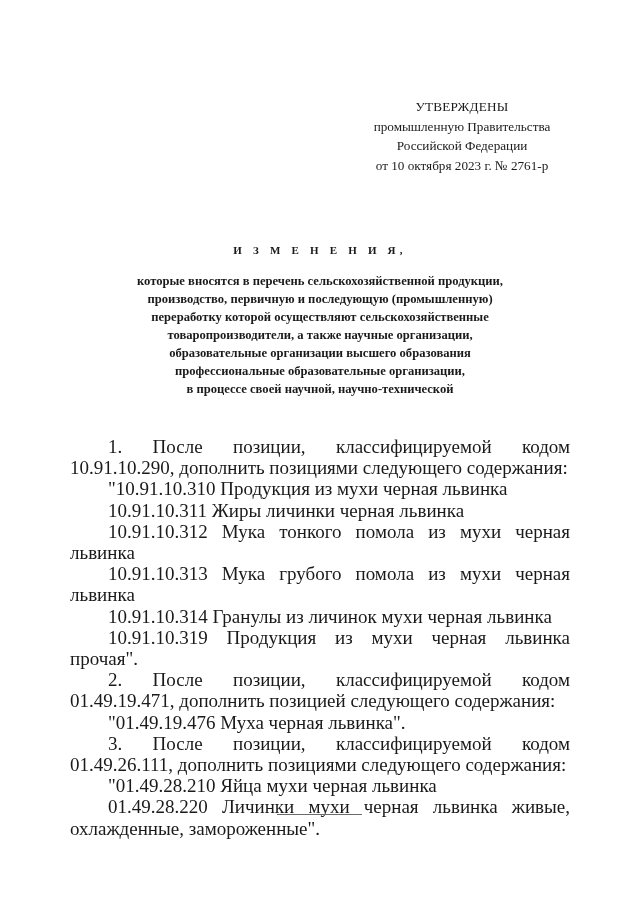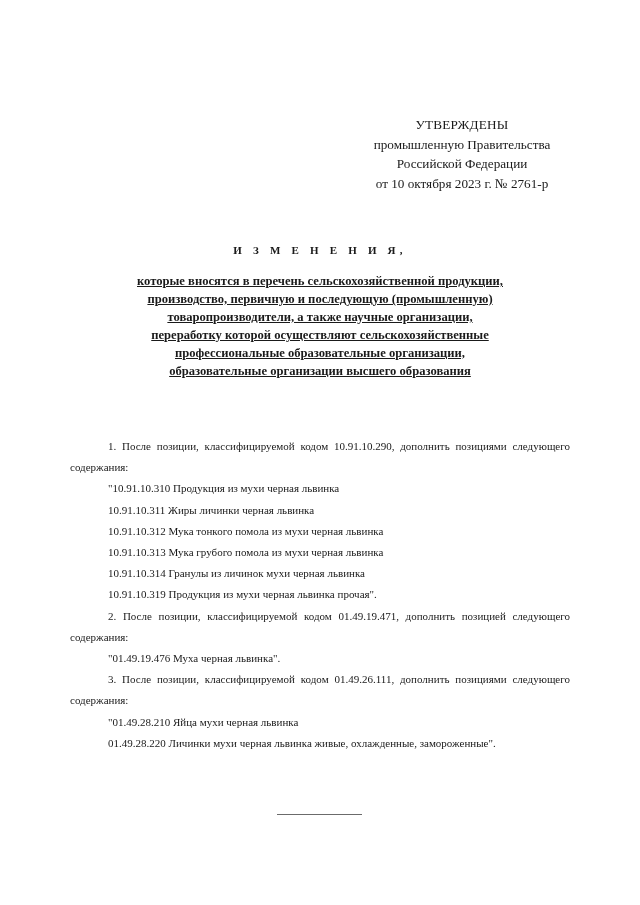--- a/index.html
+++ b/index.html
@@ -32,21 +32,20 @@
     top: 97px;
     left: 352px;
     width: 220px;
     text-align: center;
     font-size: 13.2px;
     line-height: 19.5px;
   }
 
   .approval-header .approved-word {
     letter-spacing: 0.2px;
-    margin-top: 18px;
   }
 
   .approval-line {
     white-space: nowrap;
   }
 
   
   .doc-title-block {
     position: absolute;
     top: 241px;
@@ -60,30 +59,29 @@
 
   .doc-title-main {
     font-size: 11px;
     letter-spacing: 4.2px;
     margin-bottom: 13px;
     white-space: nowrap;
   }
 
   .doc-title-sub .title-line {
     white-space: nowrap;
-    text-decoration: underline;
   }
 
   
   .body-text {
     position: absolute;
     top: 436px;
     left: 70px;
     width: 500px;
-    font-size: 11px;
+    font-size: 19px;
     line-height: 21.2px;
   }
 
   .para {
     margin: 0;
     text-align: justify;
     text-indent: 38px;
     hyphens: none;
   }
 
@@ -112,24 +110,25 @@
     <div class="approval-line">промышленную Правительства</div>
     <div class="approval-line">Российской Федерации</div>
     <div class="approval-line">от 10 октября 2023 г. № 2761-р</div>
   </div>
 
   <div class="doc-title-block">
     <div class="doc-title-main">И З М Е Н Е Н И Я,</div>
     <div class="doc-title-sub">
       <div class="title-line">которые вносятся в перечень сельскохозяйственной продукции,</div>
       <div class="title-line">производство, первичную и последующую (промышленную)</div>
+      <div class="title-line">переработку которой осуществляют сельскохозяйственные</div>
       <div class="title-line">товаропроизводители, а также научные организации,</div>
-      <div class="title-line">переработку которой осуществляют сельскохозяйственные</div>
+      <div class="title-line">образовательные организации высшего образования</div>
       <div class="title-line">профессиональные образовательные организации,</div>
-      <div class="title-line">образовательные организации высшего образования</div>
+      <div class="title-line">в процессе своей научной, научно-технической</div>
     </div>
   </div>
 
   <div class="body-text">
 
     <p class="para last-line-left">1. После позиции, классифицируемой кодом 10.91.10.290, дополнить позициями следующего содержания:</p>
 
     <p class="para last-line-left">"10.91.10.310 Продукция из мухи черная львинка</p>
 
     <p class="para last-line-left">10.91.10.311 Жиры личинки черная львинка</p>

